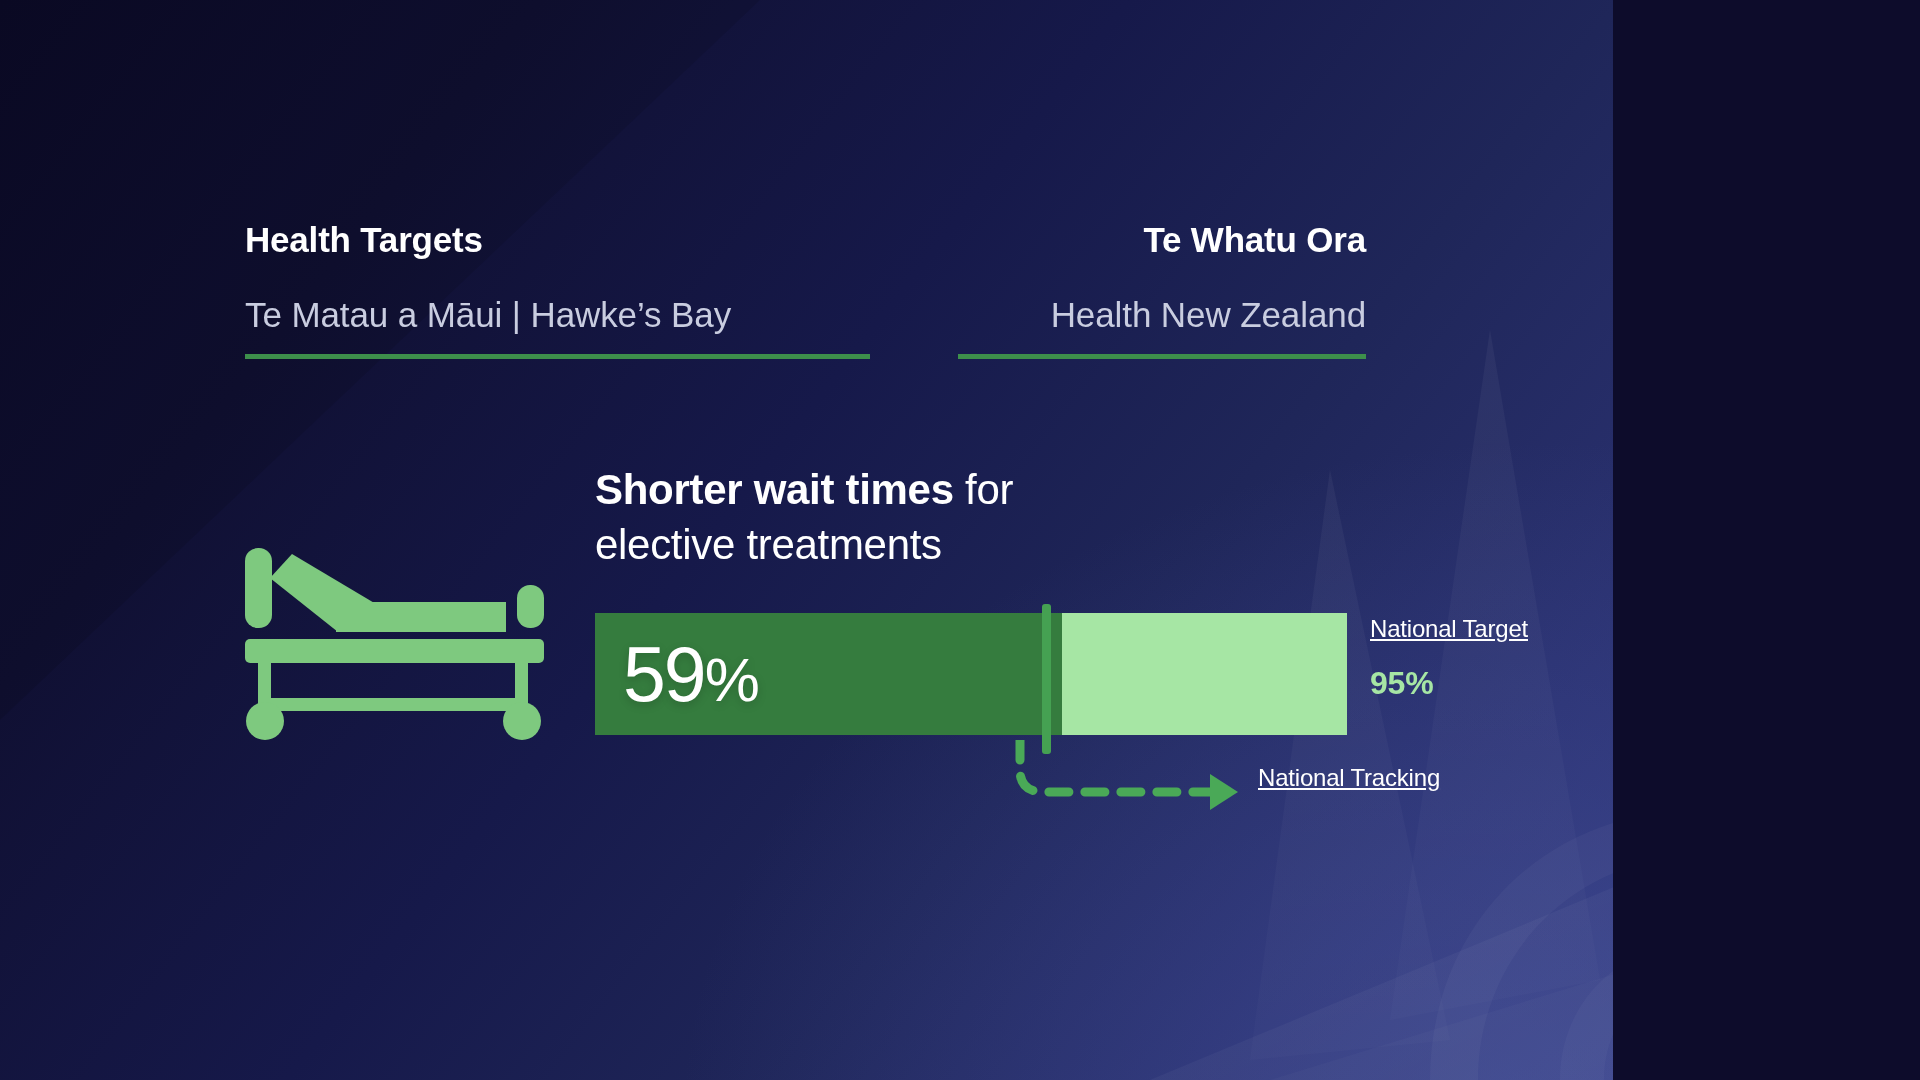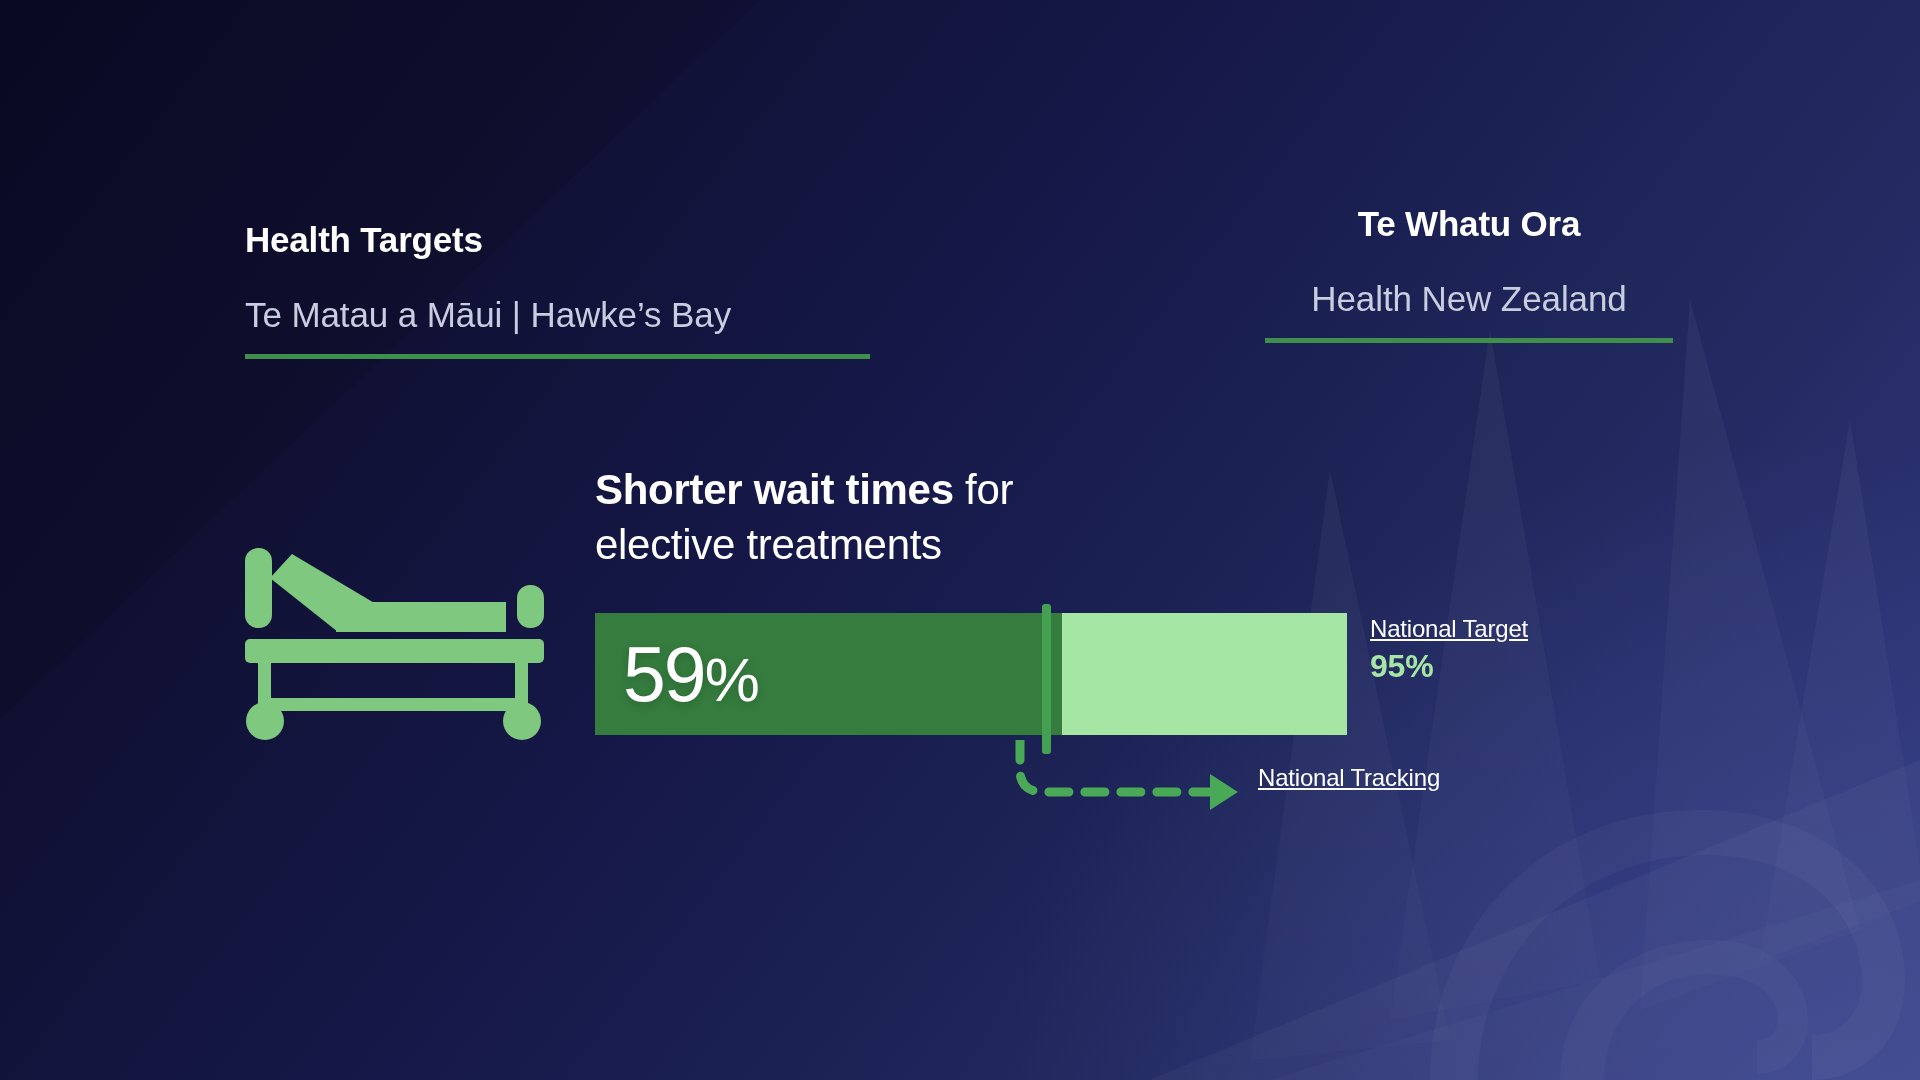--- a/index.html
+++ b/index.html
@@ -9,21 +9,21 @@
     width:1920px;
     height:1080px;
     overflow:hidden;
     background:#0d0c2b;
     font-family:"Liberation Sans", sans-serif;
     -webkit-font-smoothing:antialiased;
   }
 
   #stage {
     position:relative;
-    width:1920px;
+    width:1613px;
     height:1080px;
     overflow:hidden;
     background:
       radial-gradient(1400px 1100px at 96% 104%, rgba(70,82,160,0.55) 0%, rgba(70,82,160,0.0) 62%),
       linear-gradient(128deg,
         #0c0b28 0%,
         #101033 22%,
         #16194a 46%,
         #1f2659 66%,
         #2a3170 86%,
@@ -59,21 +59,21 @@
     white-space:nowrap;
     margin-top:32px;
   }
   .h-rule {
     height:5px;
     background:#3d8f4b;
     margin-top:16px;
   }
 
   #header-left  { left:245px; top:220px; width:625px; text-align:left; }
-  #header-right { right:247px; top:204px; width:408px; text-align:center; }
+  #header-right { right:247px; top:220px; width:408px; text-align:right; }
 
   
   #headline {
     position:absolute;
     left:595px;
     top:463px;
     width:700px;
     font-size:42px;
     font-weight:300;
     color:#ffffff;
@@ -137,21 +137,21 @@
     font-size:24px;
     font-weight:400;
     color:#ffffff;
     letter-spacing:-0.2px;
     text-decoration:underline;
   }
   .legend .l-val {
     font-size:32px;
     font-weight:700;
     letter-spacing:-0.2px;
-    margin-top:5px;
+    margin-top:22px;
   }
   #legend-target  { left:1370px; top:615px; }
   #legend-target .l-val  { color:#a6e6a4; }
   #legend-tracking { left:1258px; top:764px; }
   #legend-tracking .l-val { color:#4aa957; }
 
   
   #tracking-arrow {
     position:absolute;
     left:1010px;

